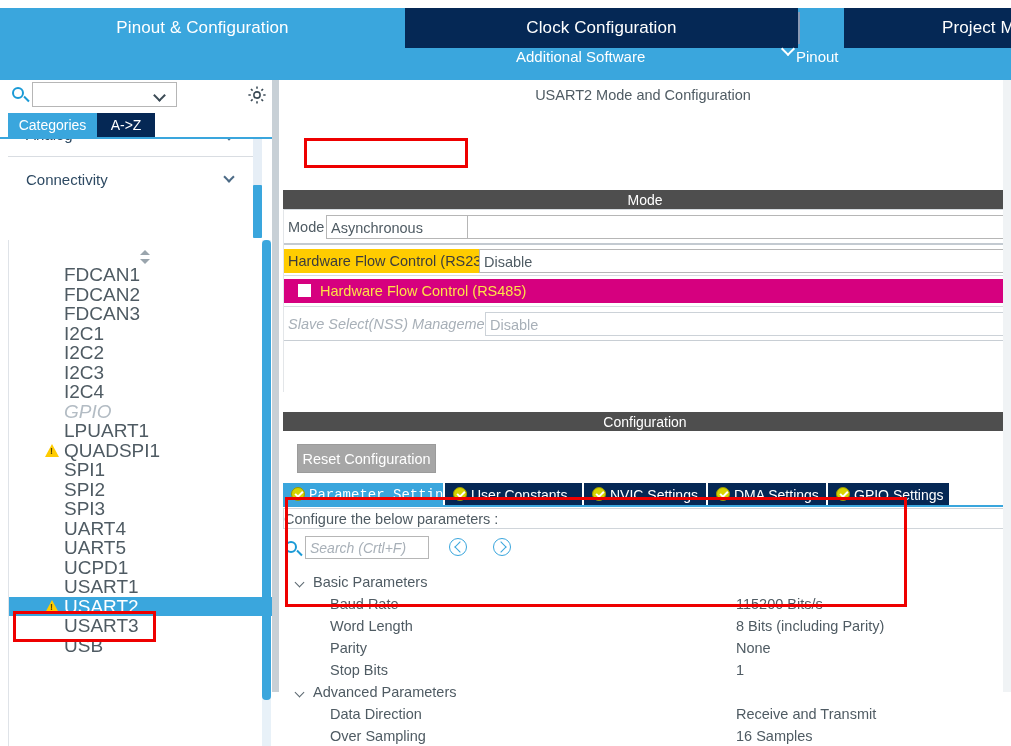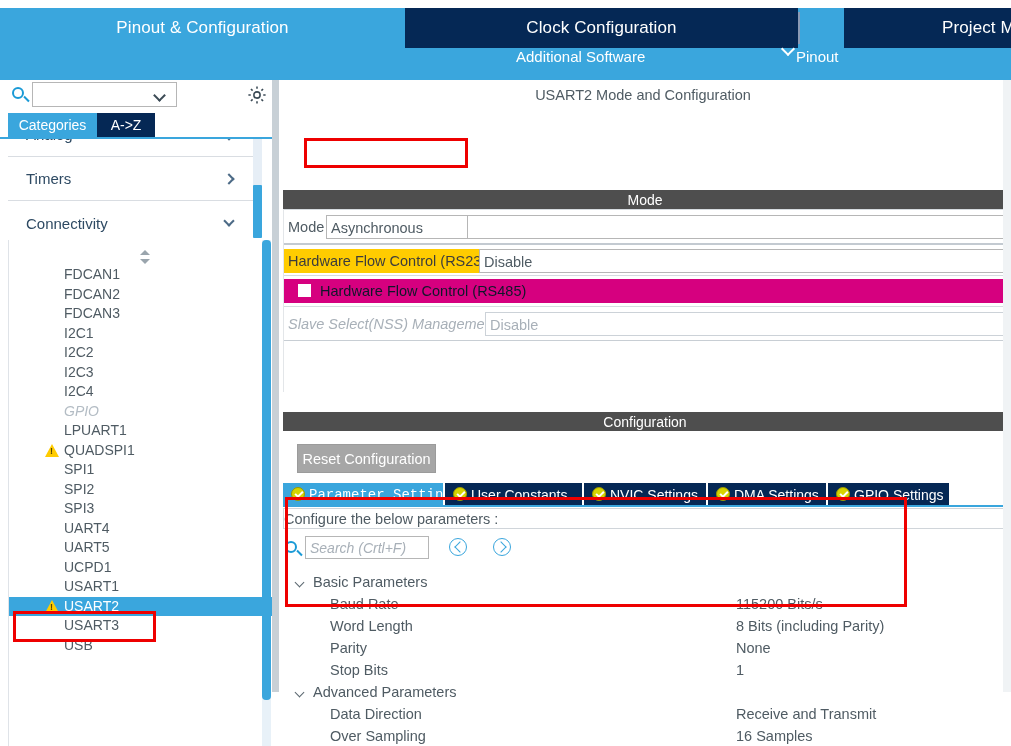--- a/index.html
+++ b/index.html
@@ -92,21 +92,21 @@
   .catrow .chev.down { transform: rotate(135deg); margin-top:-6px; }
 
   .cat-scroll-track { position: absolute; left: 253px; top: 59px; width: 9px; height: 99px; background: #e6eef6; }
   .cat-scroll-thumb { position: absolute; left: 253px; top: 105px; width: 9px; height: 53px; background: #3aa6dd; border-radius: 1px; }
 
   .periph-wrap { position: absolute; left: 8px; top: 160px; width: 253px; height: 532px; border-left: 1px solid #dfe3e8; background:#fff; }
   .sort-handle { position: absolute; left: 130px; top: 10px; width: 12px; height: 14px; }
   .periph-list { position: absolute; left: 0; top: 25px; width: 253px; }
   .periph {
     position: relative; height: 19.5px; line-height: 19.5px;
-    font-size: 14px; color: #4f5b63; padding-left: 55px; white-space: nowrap;
+    font-size: 19px; color: #4f5b63; padding-left: 55px; white-space: nowrap;
   }
   .periph.muted { color: #b3bcc4; font-style: italic; }
   .periph.selected { background: #3aa6dd; color: #ffffff; width: 281px; }
   .warn-ico {
     position: absolute; left: 36px; top: 3px; width: 0; height: 0;
     border-left: 7px solid transparent; border-right: 7px solid transparent;
     border-bottom: 13px solid #ffcc00;
   }
   .warn-ico::after {
     content: "!"; position: absolute; left: -2px; top: 2px; font-size: 9px;
@@ -150,21 +150,21 @@
   .label-yellow { background: #ffcc00; color: #3c3c3c; }
   .pink-row {
     position: absolute; left: 0; width: 724px; height: 24px; background: #d6007f;
   }
   .pink-row .cb {
     position: absolute; left: 14px; top: 5px; width: 13px; height: 13px;
     background: #ffffff; border: 1px solid #ffffff;
   }
   .pink-row .pk-label {
     position: absolute; left: 36px; top: 0; height: 24px; line-height: 24px;
-    color: #0f172a; font-size: 14.5px; white-space: nowrap;
+    color: #fde047; font-size: 14.5px; white-space: nowrap;
   }
   .label-disabled { color: #a8b0b8; font-style: italic; }
   .field-disabled { color: #a8b0b8; border-color: #ccd2d8; }
 
   
   .config-body { position: absolute; left: 2px; top: 351px; width: 724px; height: 341px; background: #fff; }
   .reset-btn {
     position: absolute; left: 14px; top: 13px; width: 139px; height: 29px;
     background: #a6a6a6; color: #ffffff; font-size: 14.5px;
     display: flex; align-items: center; justify-content: center;
@@ -286,24 +286,20 @@
       </div>
       <div class="cat-tab" id="cat-tab-az">
         <span>A-&gt;Z</span>
       </div>
     </div>
     <div class="cat-underline"></div>
 
     <div class="catlist">
       <div class="catrow" style="margin-top:-26px;">
         <span>Analog</span>
-        <span class="chev right"></span>
-      </div>
-      <div class="catrow">
-        <span>Timers</span>
         <span class="chev right"></span>
       </div>
       <div class="catrow" style="border-bottom:none;">
         <span>Connectivity</span>
         <span class="chev down"></span>
       </div>
     </div>
     <div class="cat-scroll-track"></div>
     <div class="cat-scroll-thumb"></div>
 

